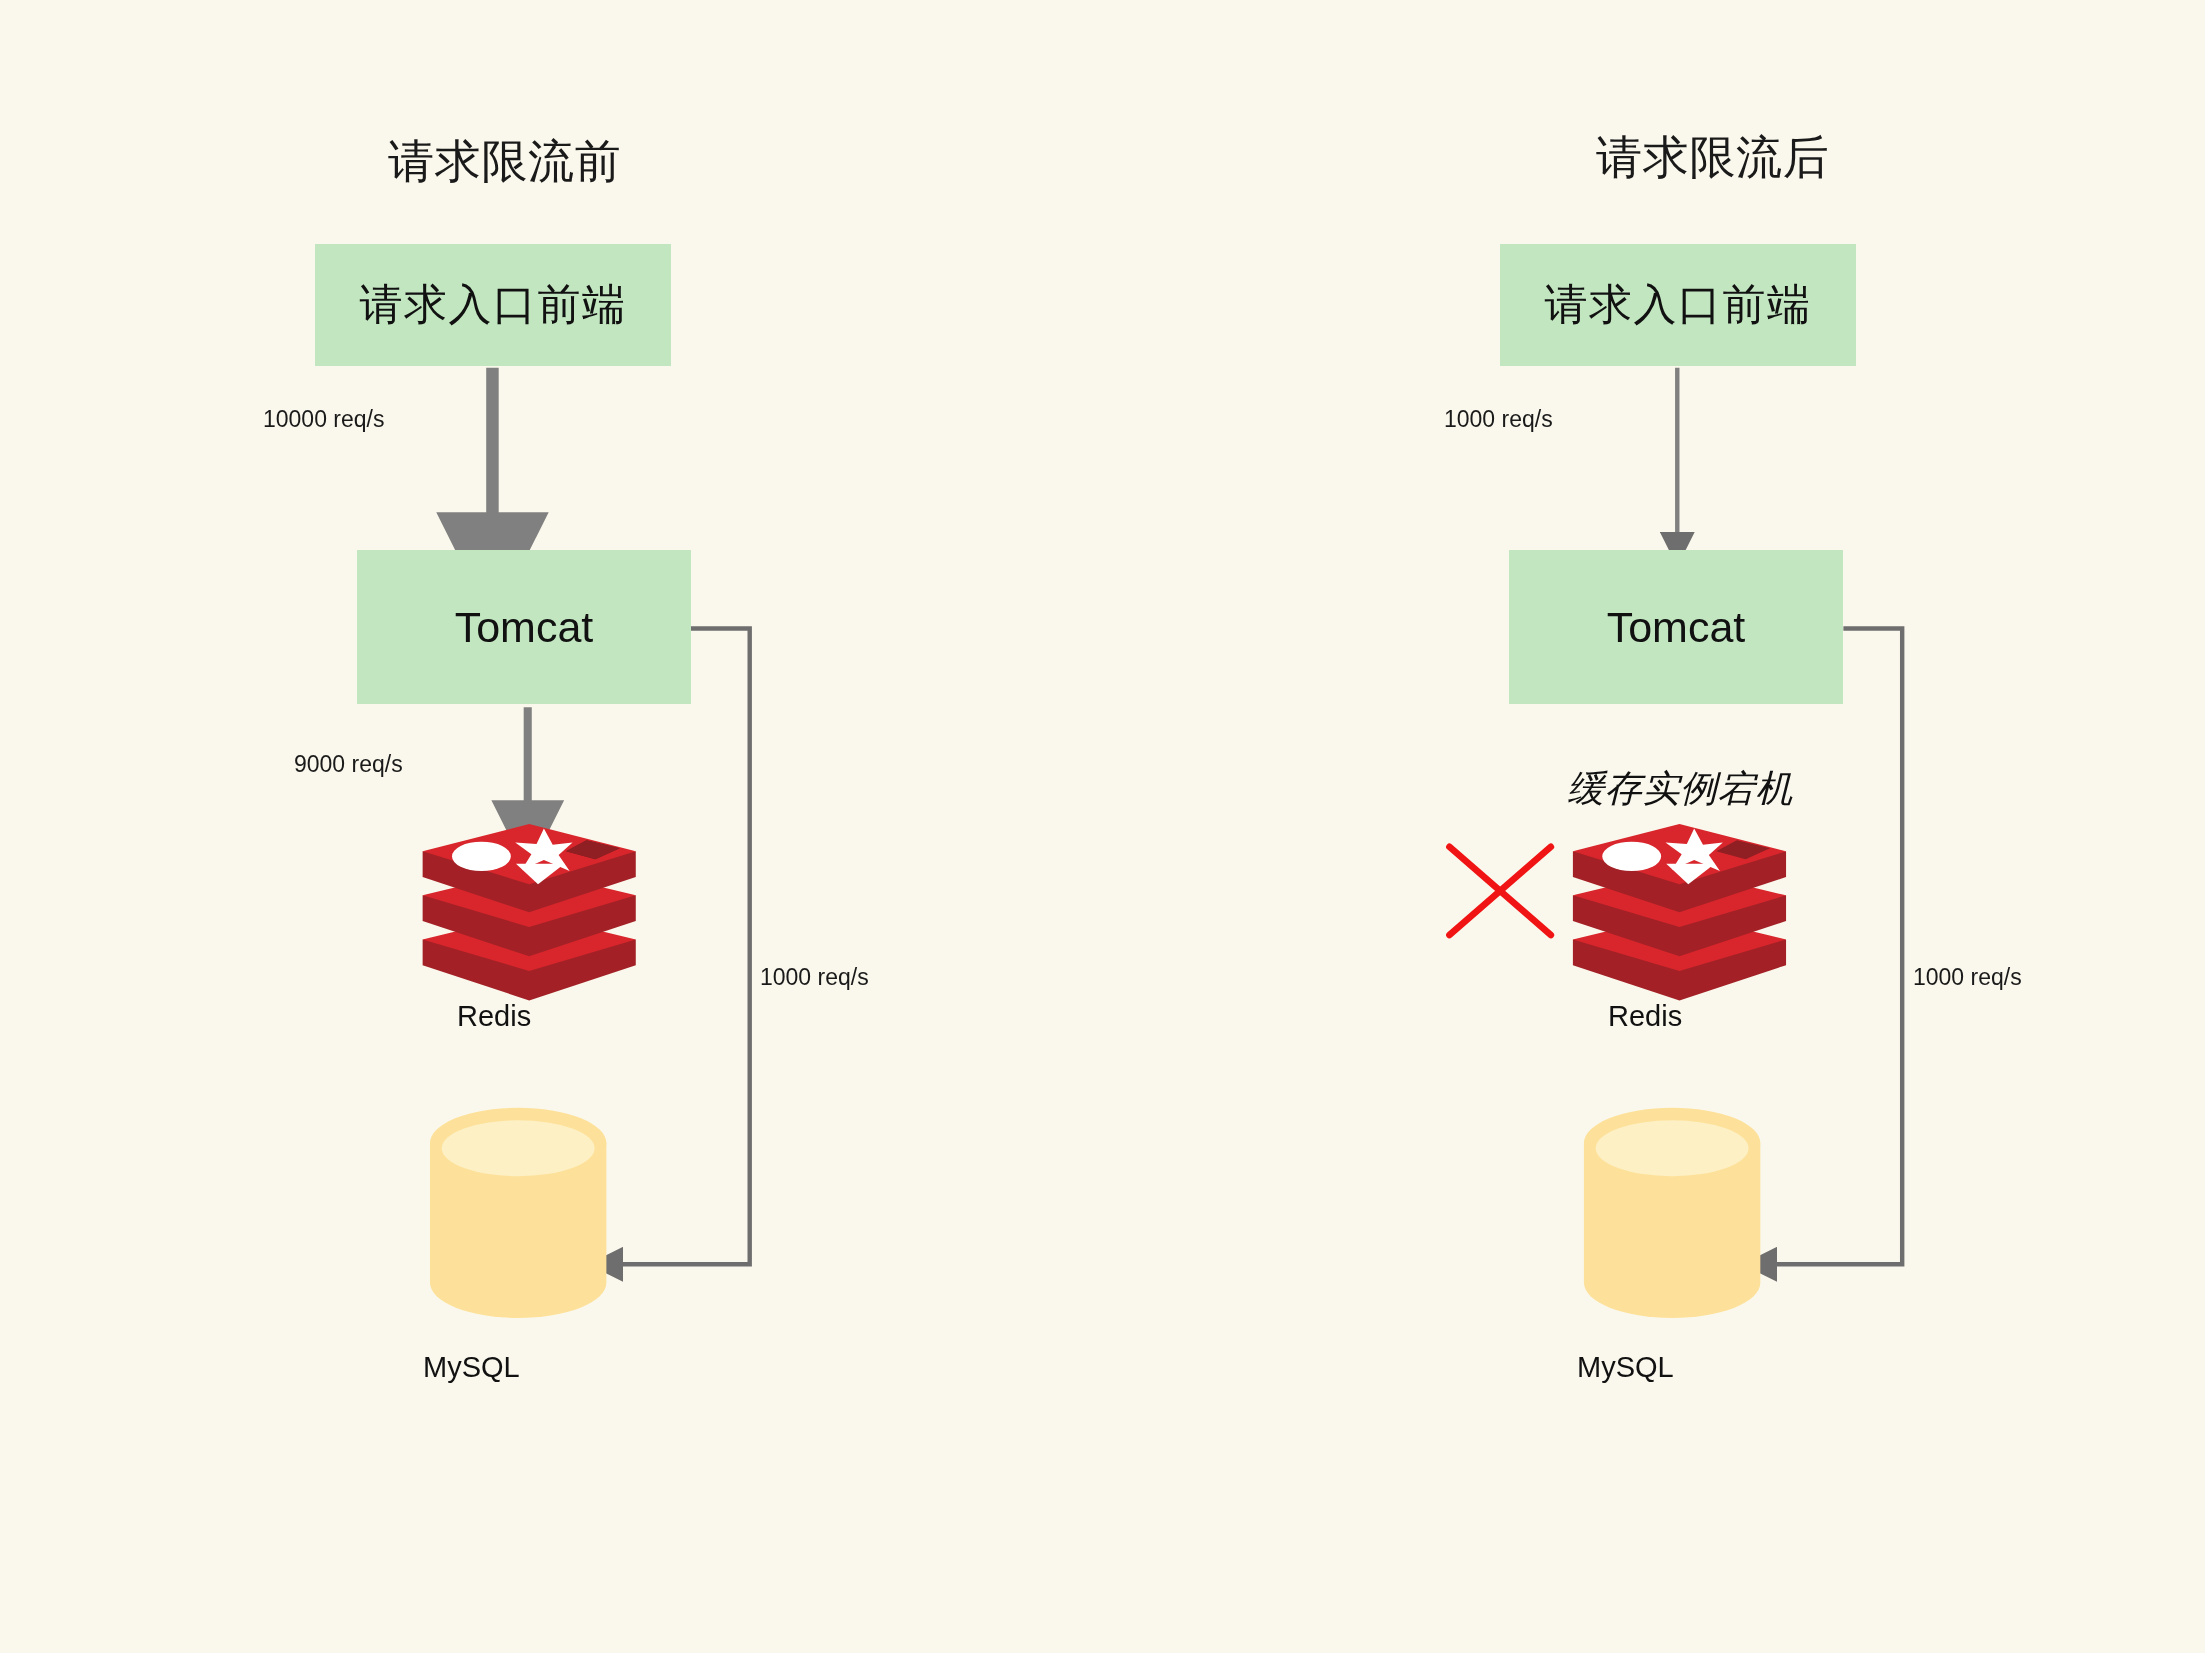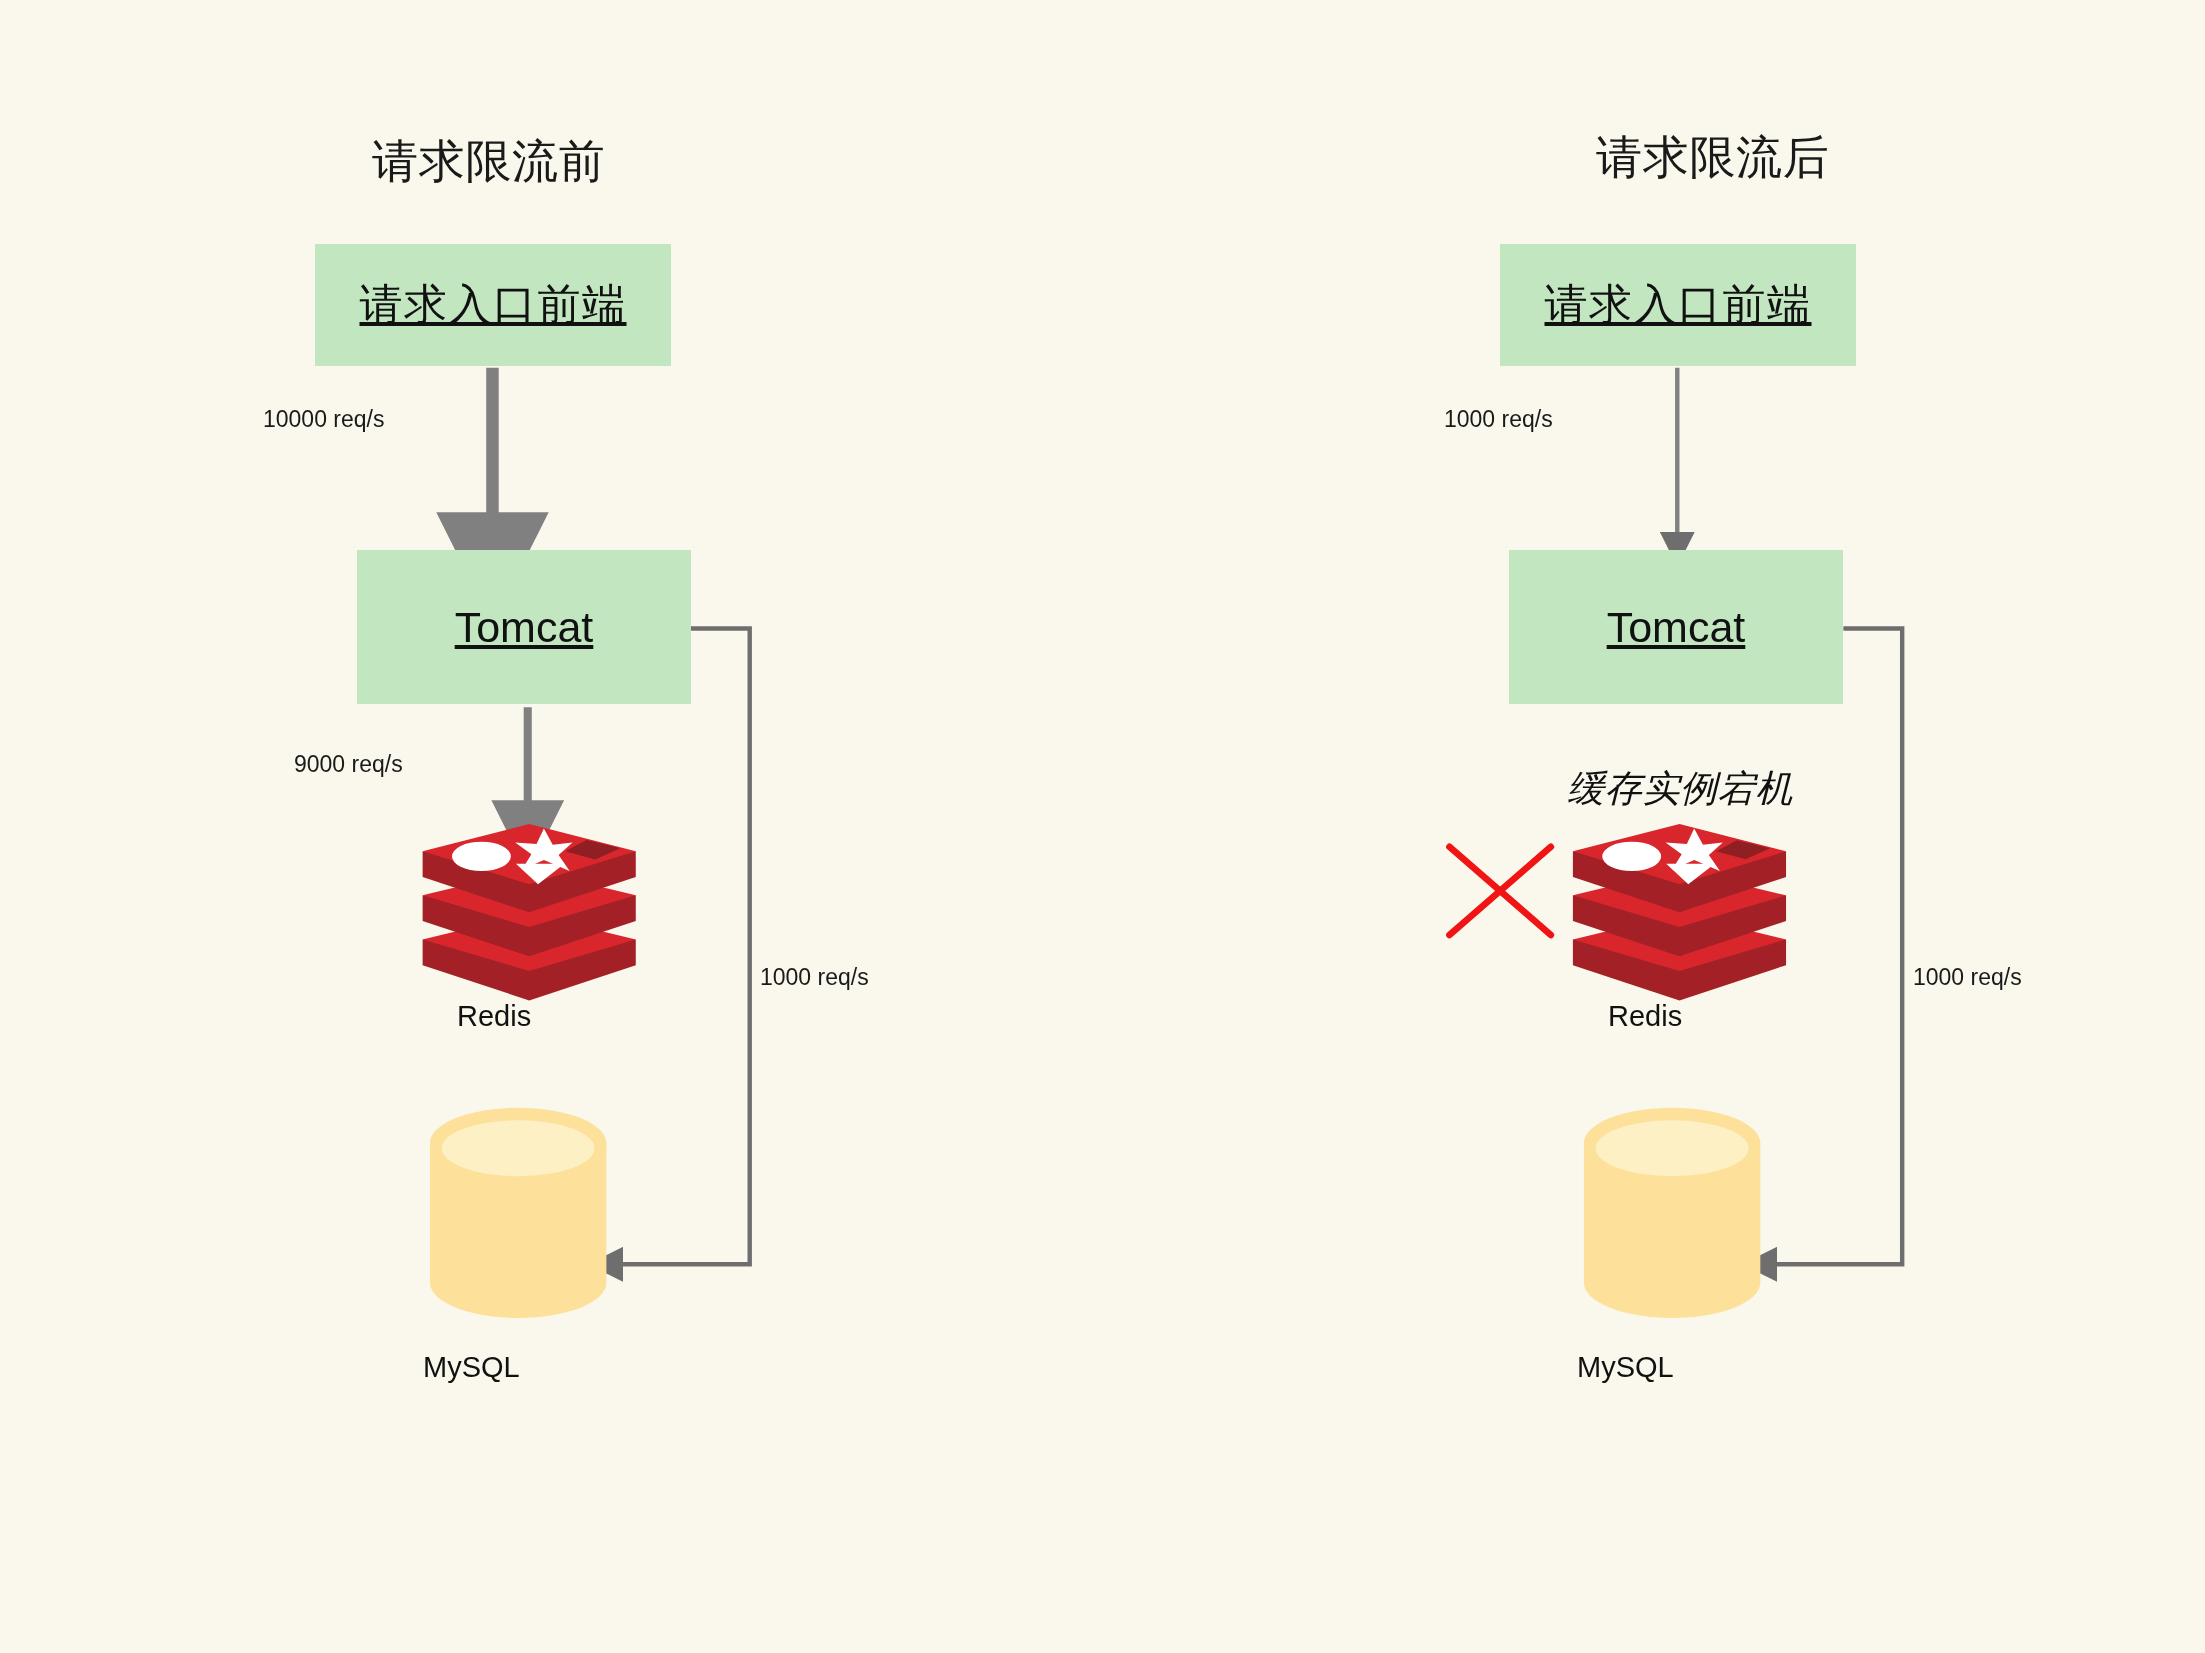--- a/index.html
+++ b/index.html
@@ -30,21 +30,20 @@
     letter-spacing: 0.7px;
   }
   .node-box {
     position: absolute;
     background: #c2e6c0;
     display: flex;
     align-items: center;
     justify-content: center;
     color: #111111;
     white-space: nowrap;
-    text-decoration: underline;
   }
   .node-box.cjk { font-size: 43px; letter-spacing: 1.5px; }
   .node-box.latin { font-size: 43px; }
   .edge-label {
     position: absolute;
     font-size: 23px;
     color: #1a1a1a;
     white-space: nowrap;
   }
   .node-label {
@@ -142,21 +141,21 @@
       <path d="M228,30 L273,41 L240,56 L200,45 Z" fill="#8f1f23"></path>
     </g>
 
     <g>
       <path d="M2155,1555 L2155,1745 A120,48 0 0 0 2395,1745 L2395,1555 Z" fill="#fde19a"></path>
       <ellipse cx="2275" cy="1555" rx="120" ry="48" fill="#fde19a"></ellipse>
       <ellipse cx="2275" cy="1562" rx="104" ry="38" fill="#fdf0c4"></ellipse>
     </g>
   </svg>
 
-  <div class="panel-title" style="left:372px; top:131px;">请求限流前</div>
+  <div class="panel-title" style="left:388px; top:131px;">请求限流前</div>
 
   <div class="node-box cjk" style="left:315px; top:244px; width:356px; height:122px;">请求入口前端</div>
 
   <div class="edge-label" style="left:263px; top:406px;">10000 req/s</div>
 
   <div class="node-box latin" style="left:357px; top:550px; width:334px; height:154px;">Tomcat</div>
 
   <div class="edge-label" style="left:294px; top:751px;text-align:right;">9000 req/s</div>
 
   <div class="node-label" style="left:457px; top:1000px;">Redis</div>

